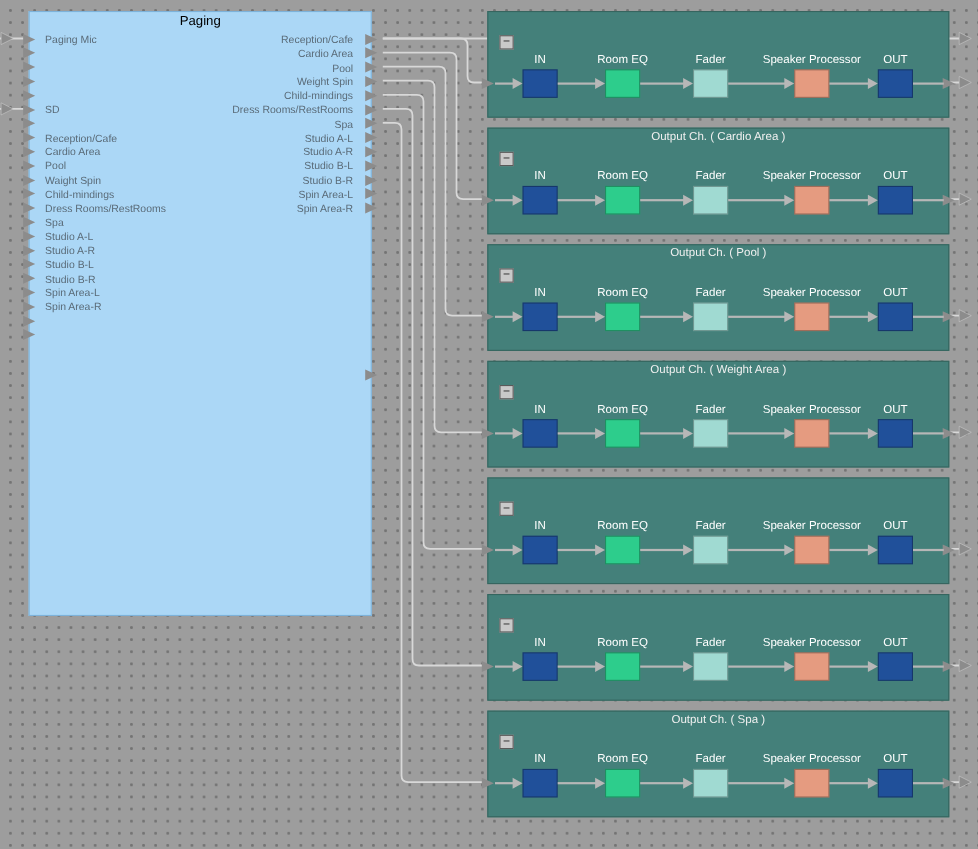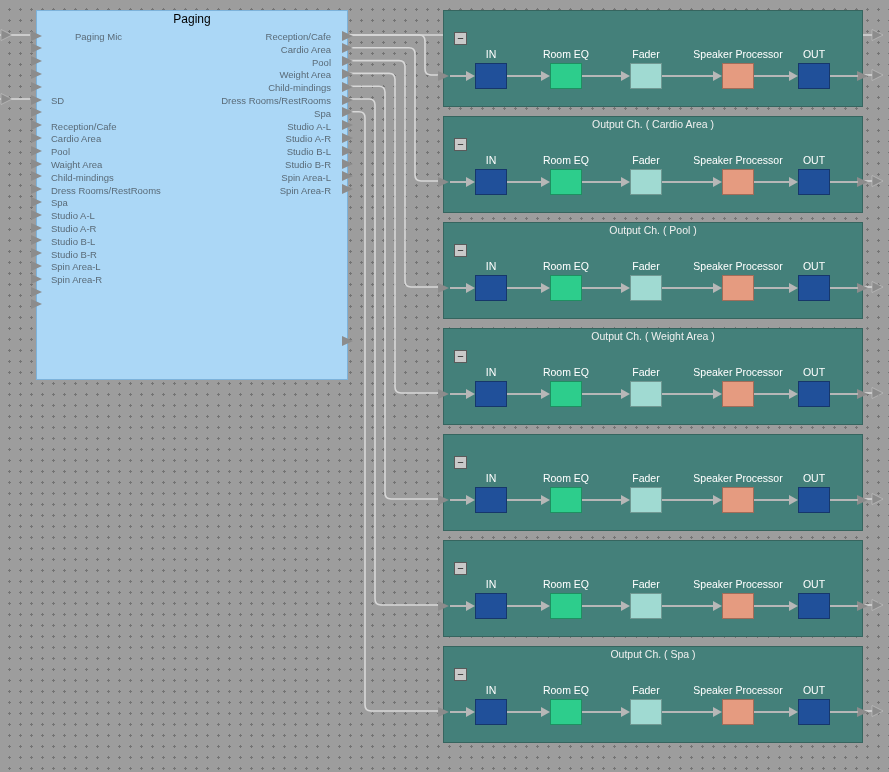--- a/index.html
+++ b/index.html
@@ -4,21 +4,21 @@
 <style>
   html,body{margin:0;padding:0;background:#888;}
   body{width:889px;height:772px;overflow:hidden;font-family:"Liberation Sans",sans-serif;}
   #canvas{position:relative;width:889px;height:772px;overflow:hidden;
     background-color:var(--canvas-bg,#9d9d9d);
     background-image:radial-gradient(circle, var(--dot-color,#747474) 1.1px, transparent 1.4px);
     background-size:11px 11px;background-position:4px 4px;}
   #wires{position:absolute;left:0;top:0;z-index:1;}
   .wire{fill:none;stroke:var(--wire,#d8d8d8);stroke-width:1.6;}
   .edge-arrow{fill:var(--port,#8c8c8c);stroke:#cfcfcf;stroke-width:0.5;}
-  #paging{position:absolute;left:36px;top:10px;width:312px;height:370px;z-index:2;box-sizing:border-box;
+  #paging{position:absolute;left:26px;top:10px;width:312px;height:550px;z-index:2;box-sizing:border-box;
     background:var(--paging-fill,#abd7f6);border:1px solid var(--paging-border,#7db2da);}
   .paging-title{position:absolute;left:0;top:1px;width:100%;text-align:center;font-size:12px;
     color:var(--paging-title,#000);}
   .tri{position:absolute;width:0;height:0;border-top:5.5px solid transparent;
     border-bottom:5.5px solid transparent;border-left:11px solid var(--port,#8c8c8c);}
   .plabel{position:absolute;font-size:9.5px;line-height:11px;color:var(--paging-label,#5a6b78);white-space:nowrap;}
   .oblock{position:absolute;left:443px;width:420px;height:97px;z-index:2;box-sizing:border-box;
     background:var(--block-fill,#44807a);border:1px solid var(--block-border,#36655f);}
   .oblock-title{position:absolute;top:1px;left:0;width:100%;text-align:center;font-size:10.5px;
     color:var(--block-title,#efefef);}
@@ -64,36 +64,36 @@
       <path d="M0,35 H30" class="wire"></path>
       <polygon points="1,29.5 1,40.5 12,35" class="edge-arrow"></polygon>
       <path d="M0,99 H30" class="wire"></path>
       <polygon points="1,93.5 1,104.5 12,99" class="edge-arrow"></polygon>
     </svg>
 
   <div id="paging">
     <div class="paging-title">Paging</div>
     <div id="paging-ports">
         <span class="tri" style="left: -6px; top: 19.5px;"></span>
-        <div class="plabel" style="left: 14px; top: 20px; margin-left: 24px;">Paging Mic</div>
+        <div class="plabel" style="left: 14px; top: 20px;">Paging Mic</div>
         <span class="tri" style="left: -6px; top: 32.3px;"></span>
         <span class="tri" style="left: -6px; top: 45.1px;"></span>
         <span class="tri" style="left: -6px; top: 57.9px;"></span>
         <span class="tri" style="left: -6px; top: 70.7px;"></span>
         <span class="tri" style="left: -6px; top: 83.5px;"></span>
         <div class="plabel" style="left: 14px; top: 84px;">SD</div>
         <span class="tri" style="left: -6px; top: 96.3px;"></span>
         <span class="tri" style="left: -6px; top: 109.1px;"></span>
         <div class="plabel" style="left: 14px; top: 109.6px;">Reception/Cafe</div>
         <span class="tri" style="left: -6px; top: 121.9px;"></span>
         <div class="plabel" style="left: 14px; top: 122.4px;">Cardio Area</div>
         <span class="tri" style="left: -6px; top: 134.7px;"></span>
         <div class="plabel" style="left: 14px; top: 135.2px;">Pool</div>
         <span class="tri" style="left: -6px; top: 147.5px;"></span>
-        <div class="plabel" style="left: 14px; top: 148px;">Waight Area</div>
+        <div class="plabel" style="left: 14px; top: 148px;">Waight Spin</div>
         <span class="tri" style="left: -6px; top: 160.3px;"></span>
         <div class="plabel" style="left: 14px; top: 160.8px;">Child-mindings</div>
         <span class="tri" style="left: -6px; top: 173.1px;"></span>
         <div class="plabel" style="left: 14px; top: 173.6px;">Dress Rooms/RestRooms</div>
         <span class="tri" style="left: -6px; top: 185.9px;"></span>
         <div class="plabel" style="left: 14px; top: 186.4px;">Spa</div>
         <span class="tri" style="left: -6px; top: 198.7px;"></span>
         <div class="plabel" style="left: 14px; top: 199.2px;">Studio A-L</div>
         <span class="tri" style="left: -6px; top: 211.5px;"></span>
         <div class="plabel" style="left: 14px; top: 212px;">Studio A-R</div>
@@ -107,21 +107,21 @@
         <div class="plabel" style="left: 14px; top: 263.2px;">Spin Area-R</div>
         <span class="tri" style="left: -6px; top: 275.5px;"></span>
         <span class="tri" style="left: -6px; top: 288.3px;"></span>
         <span class="tri" style="left: 305px; top: 19.5px;"></span>
         <div class="plabel" style="right: 16px; top: 20px;">Reception/Cafe</div>
         <span class="tri" style="left: 305px; top: 32.3px;"></span>
         <div class="plabel" style="right: 16px; top: 32.8px;">Cardio Area</div>
         <span class="tri" style="left: 305px; top: 45.1px;"></span>
         <div class="plabel" style="right: 16px; top: 45.6px;">Pool</div>
         <span class="tri" style="left: 305px; top: 57.9px;"></span>
-        <div class="plabel" style="right: 16px; top: 58.4px;">Weight Area</div>
+        <div class="plabel" style="right: 16px; top: 58.4px;">Weight Spin</div>
         <span class="tri" style="left: 305px; top: 70.7px;"></span>
         <div class="plabel" style="right: 16px; top: 71.2px;">Child-mindings</div>
         <span class="tri" style="left: 305px; top: 83.5px;"></span>
         <div class="plabel" style="right: 16px; top: 84px;">Dress Rooms/RestRooms</div>
         <span class="tri" style="left: 305px; top: 96.3px;"></span>
         <div class="plabel" style="right: 16px; top: 96.8px;">Spa</div>
         <span class="tri" style="left: 305px; top: 109.1px;"></span>
         <div class="plabel" style="right: 16px; top: 109.6px;">Studio A-L</div>
         <span class="tri" style="left: 305px; top: 121.9px;"></span>
         <div class="plabel" style="right: 16px; top: 122.4px;">Studio A-R</div>

